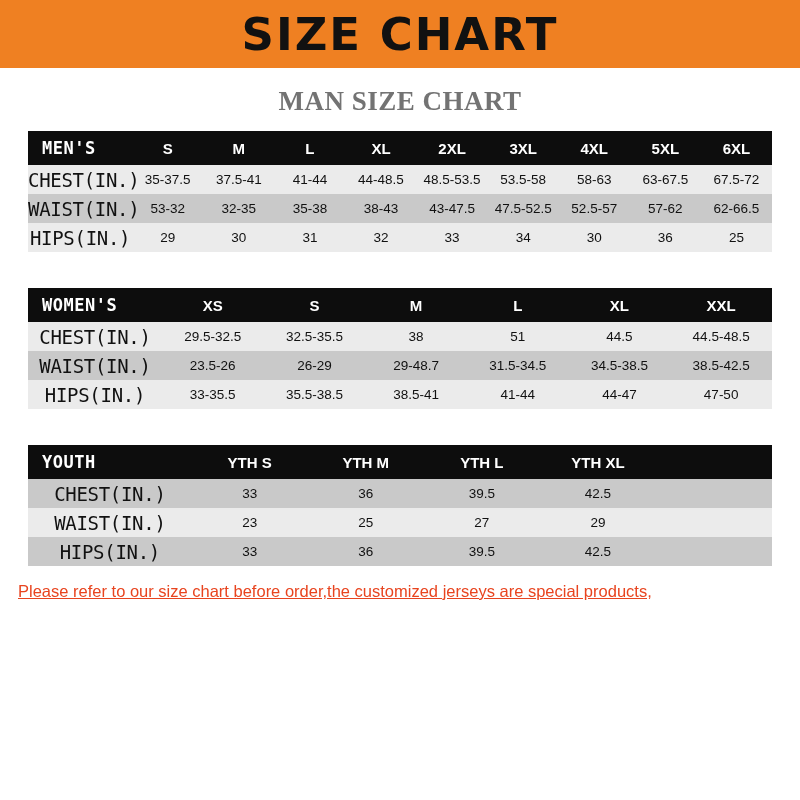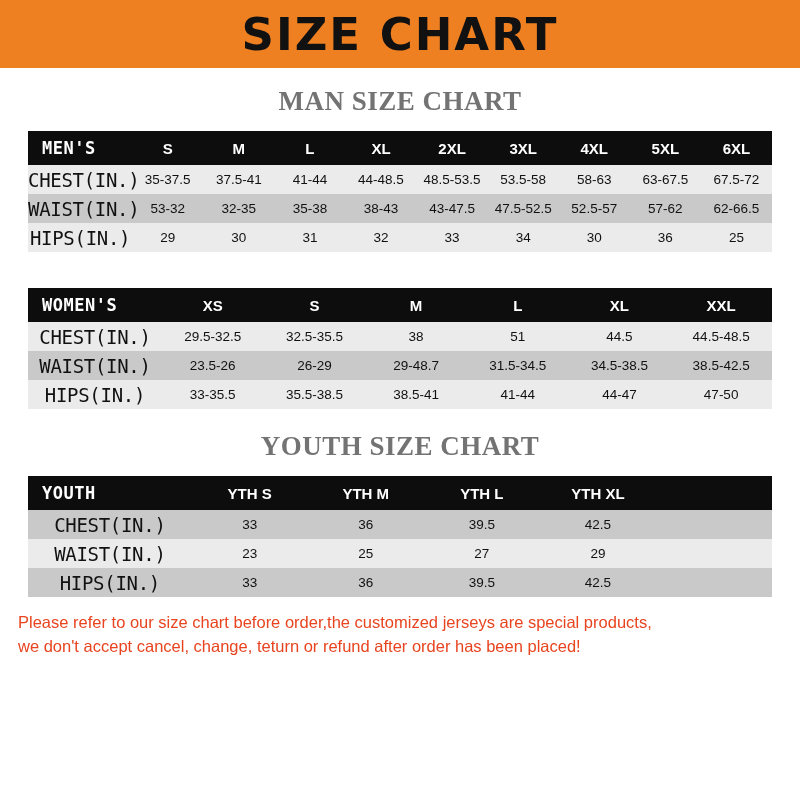--- a/index.html
+++ b/index.html
@@ -97,20 +97,21 @@
 
   
   .note {
     margin-top: 14px;
     padding: 0 18px;
     color: #e8441f;
     font-family: "Liberation Sans", sans-serif;
     font-size: 16.5px;
     line-height: 1.45;
     text-align: left;
+    text-decoration: underline;
   }
   .note div { white-space: nowrap; }
   .spacer-14 { height: 14px; }
   .spacer-18 { height: 18px; }
   .spacer-22 { height: 22px; }
 </style>
 </head>
 <body>
 
 <div class="page">
@@ -245,21 +246,20 @@
           <td>44-47</td>
           <td>47-50</td>
         </tr>
       </tbody>
     </table>
   </div>
 
   <div class="spacer-22"></div>
 
   <div class="section">
-    <div class="section-title">YOUTH SIZE CHART</div>
     <div class="spacer-14"></div>
     <table class="size-table youth-table">
       <colgroup>
         <col class="c0">
           <col>
           <col>
           <col>
           <col>
           <col>
       </colgroup>
@@ -297,16 +297,15 @@
           <td>39.5</td>
           <td>42.5</td>
           <td></td>
         </tr>
       </tbody>
     </table>
   </div>
 
   <div class="note">
     <div>Please refer to our size chart before order,the customized jerseys are special products,</div>
-    <div>we don't accept cancel, change, teturn or refund after order has been placed!</div>
   </div>
 
 </div>
 
 </body></html>

